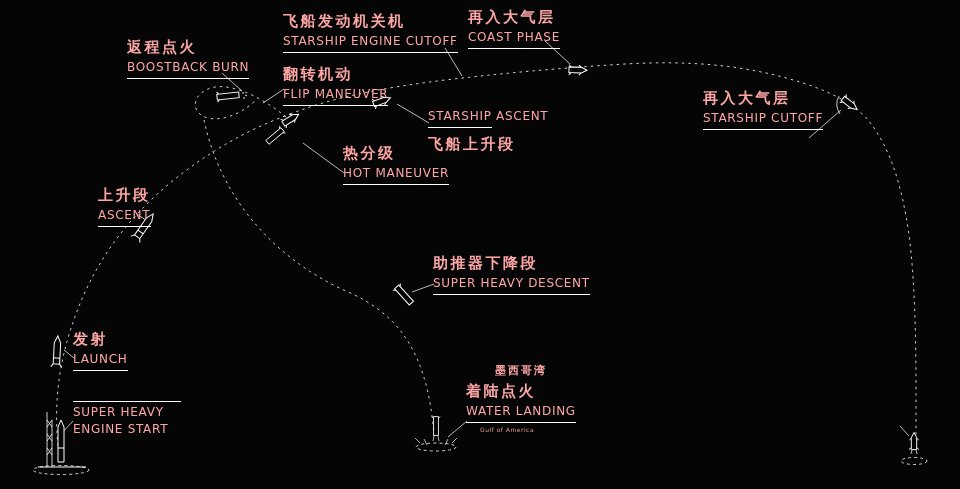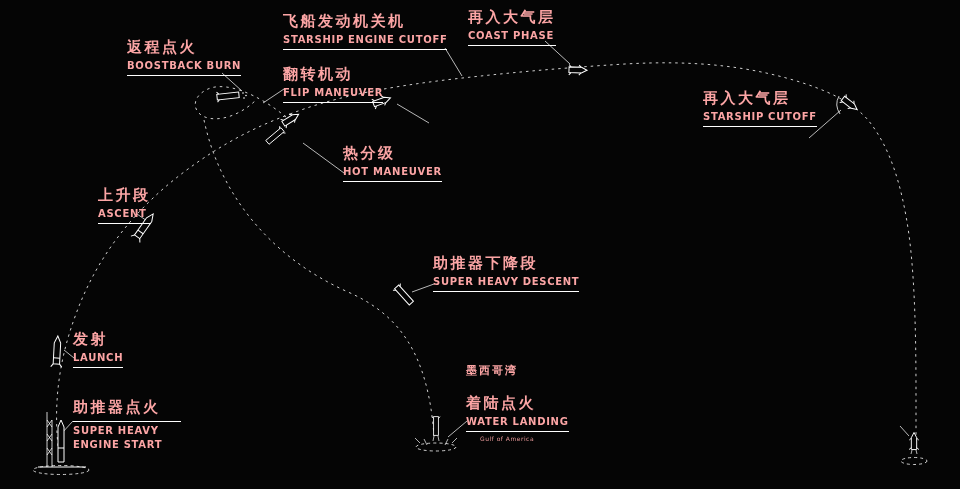--- a/index.html
+++ b/index.html
@@ -25,25 +25,26 @@
   .label .zh {
     font-size: 15px;
     font-weight: 700;
     letter-spacing: 2.5px;
     line-height: 1.35;
   }
   .label .zh-small {
     font-size: 11px;
     font-weight: 700;
     letter-spacing: 2px;
-    margin-bottom: 15px;
+    margin-bottom: 3px;
+    text-align: center;
   }
   .label .en {
-    font-size: 10px;
-    font-weight: 700;
+    font-size: 12px;
+    font-weight: 400;
     letter-spacing: 0.7px;
     margin-top: 3px;
   }
   .label .en-sub {
     font-size: 6px;
     font-weight: 400;
     letter-spacing: 0.5px;
     margin-top: 3px;
     padding-left: 14px;
     opacity: 0.9;
@@ -188,20 +189,25 @@
     <div class="en">COAST PHASE</div>
     <div class="rule"></div>
   </div>
 
   <div class="label" style="left:283px; top:64px; min-width:84px">
     <div class="zh">翻转机动</div>
     <div class="en">FLIP MANEUVER</div>
     <div class="rule"></div>
   </div>
 
+  <div class="label" style="left:428px; top:109px">
+    <div class="en" style="margin-top:0">STARSHIP ASCENT</div>
+    <div class="rule rule-fixed"></div>
+    <div class="zh" style="margin-top:6px">飞船上升段</div>
+  </div>
 
   <div class="label" style="left:703px; top:88px; min-width:107px">
     <div class="zh">再入大气层</div>
     <div class="en">STARSHIP CUTOFF</div>
     <div class="rule"></div>
   </div>
 
   <div class="label" style="left:343px; top:143px; min-width:68px">
     <div class="zh">热分级</div>
     <div class="en">HOT MANEUVER</div>
@@ -220,21 +226,20 @@
     <div class="rule"></div>
   </div>
 
   <div class="label" style="left:73px; top:329px; min-width:48px">
     <div class="zh">发射</div>
     <div class="en">LAUNCH</div>
     <div class="rule"></div>
   </div>
 
   <div class="label" style="left:73px; top:397px; min-width:108px">
-    <div class="zh">助推器点火</div>
     <div class="rule mid"></div>
     <div class="en">SUPER HEAVY</div>
     <div class="en">ENGINE START</div>
   </div>
 
   <div class="label" style="left:466px; top:363px; min-width:95px">
     <div class="zh-small">墨西哥湾</div>
     <div class="zh">着陆点火</div>
     <div class="en">WATER LANDING</div>
     <div class="rule"></div>

